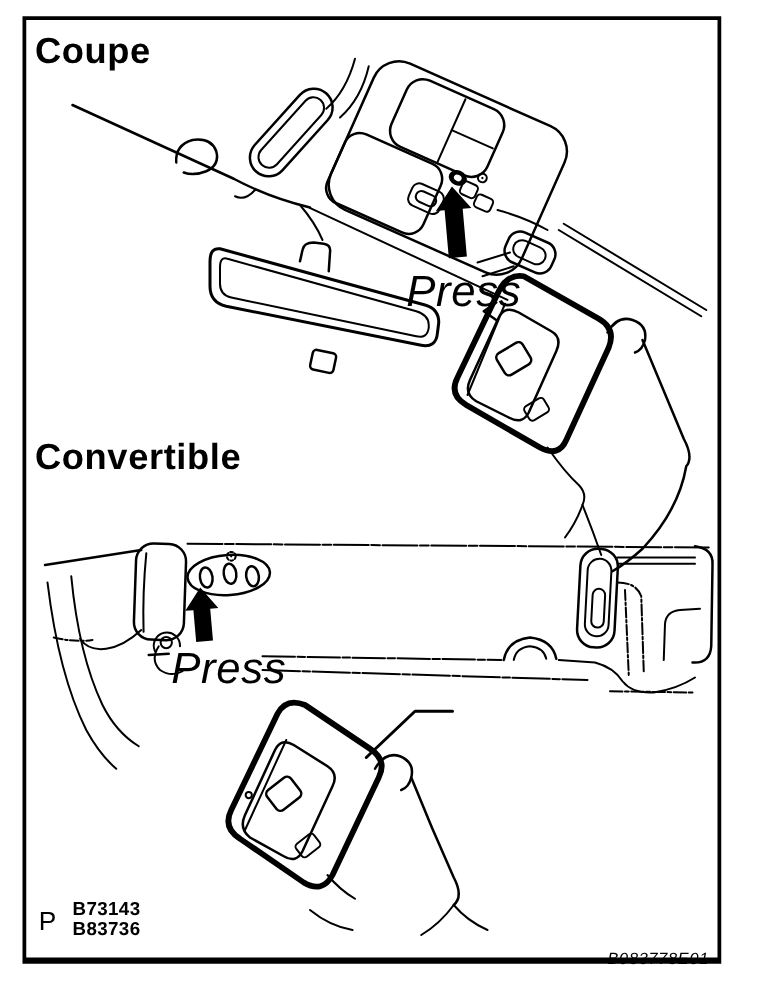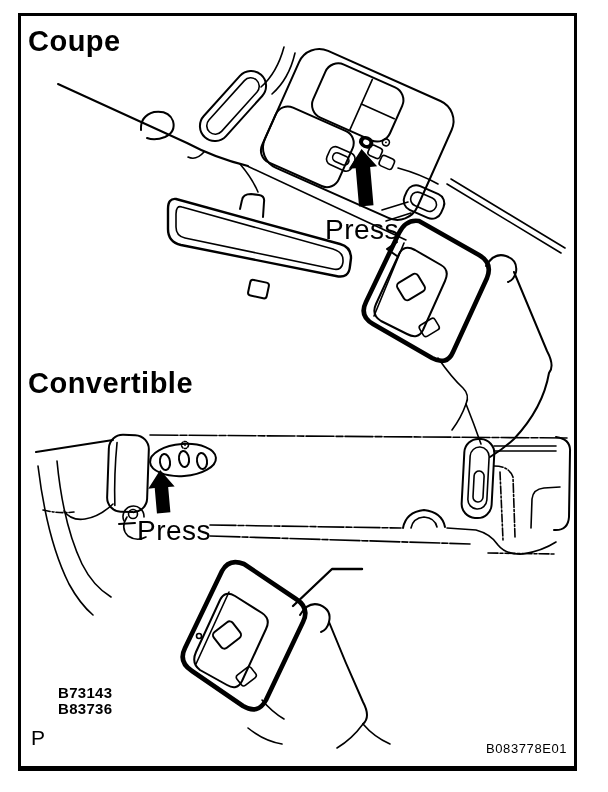--- a/index.html
+++ b/index.html
@@ -9,21 +9,21 @@
          border:3px solid #000;border-bottom-width:5px;background:#fff;box-sizing:content-box;}
   svg.art{position:absolute;left:0;top:0;width:608px;height:792px;}
   svg.art *{vector-effect:none;}
   .ln{fill:none;stroke:#000;stroke-width:2;stroke-linecap:round;stroke-linejoin:round;}
   .thin{stroke-width:1.6;}
   .thick{stroke-width:4.6;}
   .fill{fill:#000;stroke:none;}
   .wfill{fill:#fff;stroke:none;}
   .label{position:absolute;white-space:nowrap;color:#000;}
   .title{font-size:29px;font-weight:bold;letter-spacing:0.5px;line-height:1.1;}
-  .press{font-size:28px;line-height:1.1;letter-spacing:0.5px;}
+  .press{font-size:35px;line-height:1.1;letter-spacing:0.5px;font-style:italic;}
   .callout{font-size:25px;line-height:28.5px;letter-spacing:0.2px;}
   .pmark{font-size:21px;line-height:1;}
   .refs{font-size:15px;font-weight:bold;line-height:16px;letter-spacing:0.3px;}
   .figid{font-size:13px;line-height:1;letter-spacing:0.6px;}
 </style>
 </head>
 <body>
 
 <div class="page">
 
@@ -184,29 +184,29 @@
       </g>
 
       <path class="ln" style="stroke-width:2.4" d="M362,569 L332,569 L293,606"></path>
     </g>
   </svg>
 
   <div class="label title" style="left:28px;top:26px;">Coupe</div>
 
   <div class="label press" style="left:325px;top:215px;">Press</div>
 
-  <div class="label title" style="left:28px;top:368px;">Convertible</div>
+  <div class="label title" style="left:28px;top:351px;">Convertible</div>
 
   <div class="label press" style="left:137px;top:516px;">Press</div>
 
   <div class="label callout" style="left:362px;top:560px;">
   </div>
 
   <div class="label pmark" style="left:31px;top:727px;">P</div>
 
-  <div class="label refs" style="left:58px;top:685px;">
+  <div class="label refs" style="left:58px;top:720px;">
     <span style="display:block">B73143</span>
     <span style="display:block">B83736</span>
   </div>
 
-  <div class="label figid" style="left:486px;top:742px;">B083778E01</div>
+  <div class="label figid" style="left:486px;top:760px;font-style:italic;">B083778E01</div>
 
 </div>
 
 </body></html>

